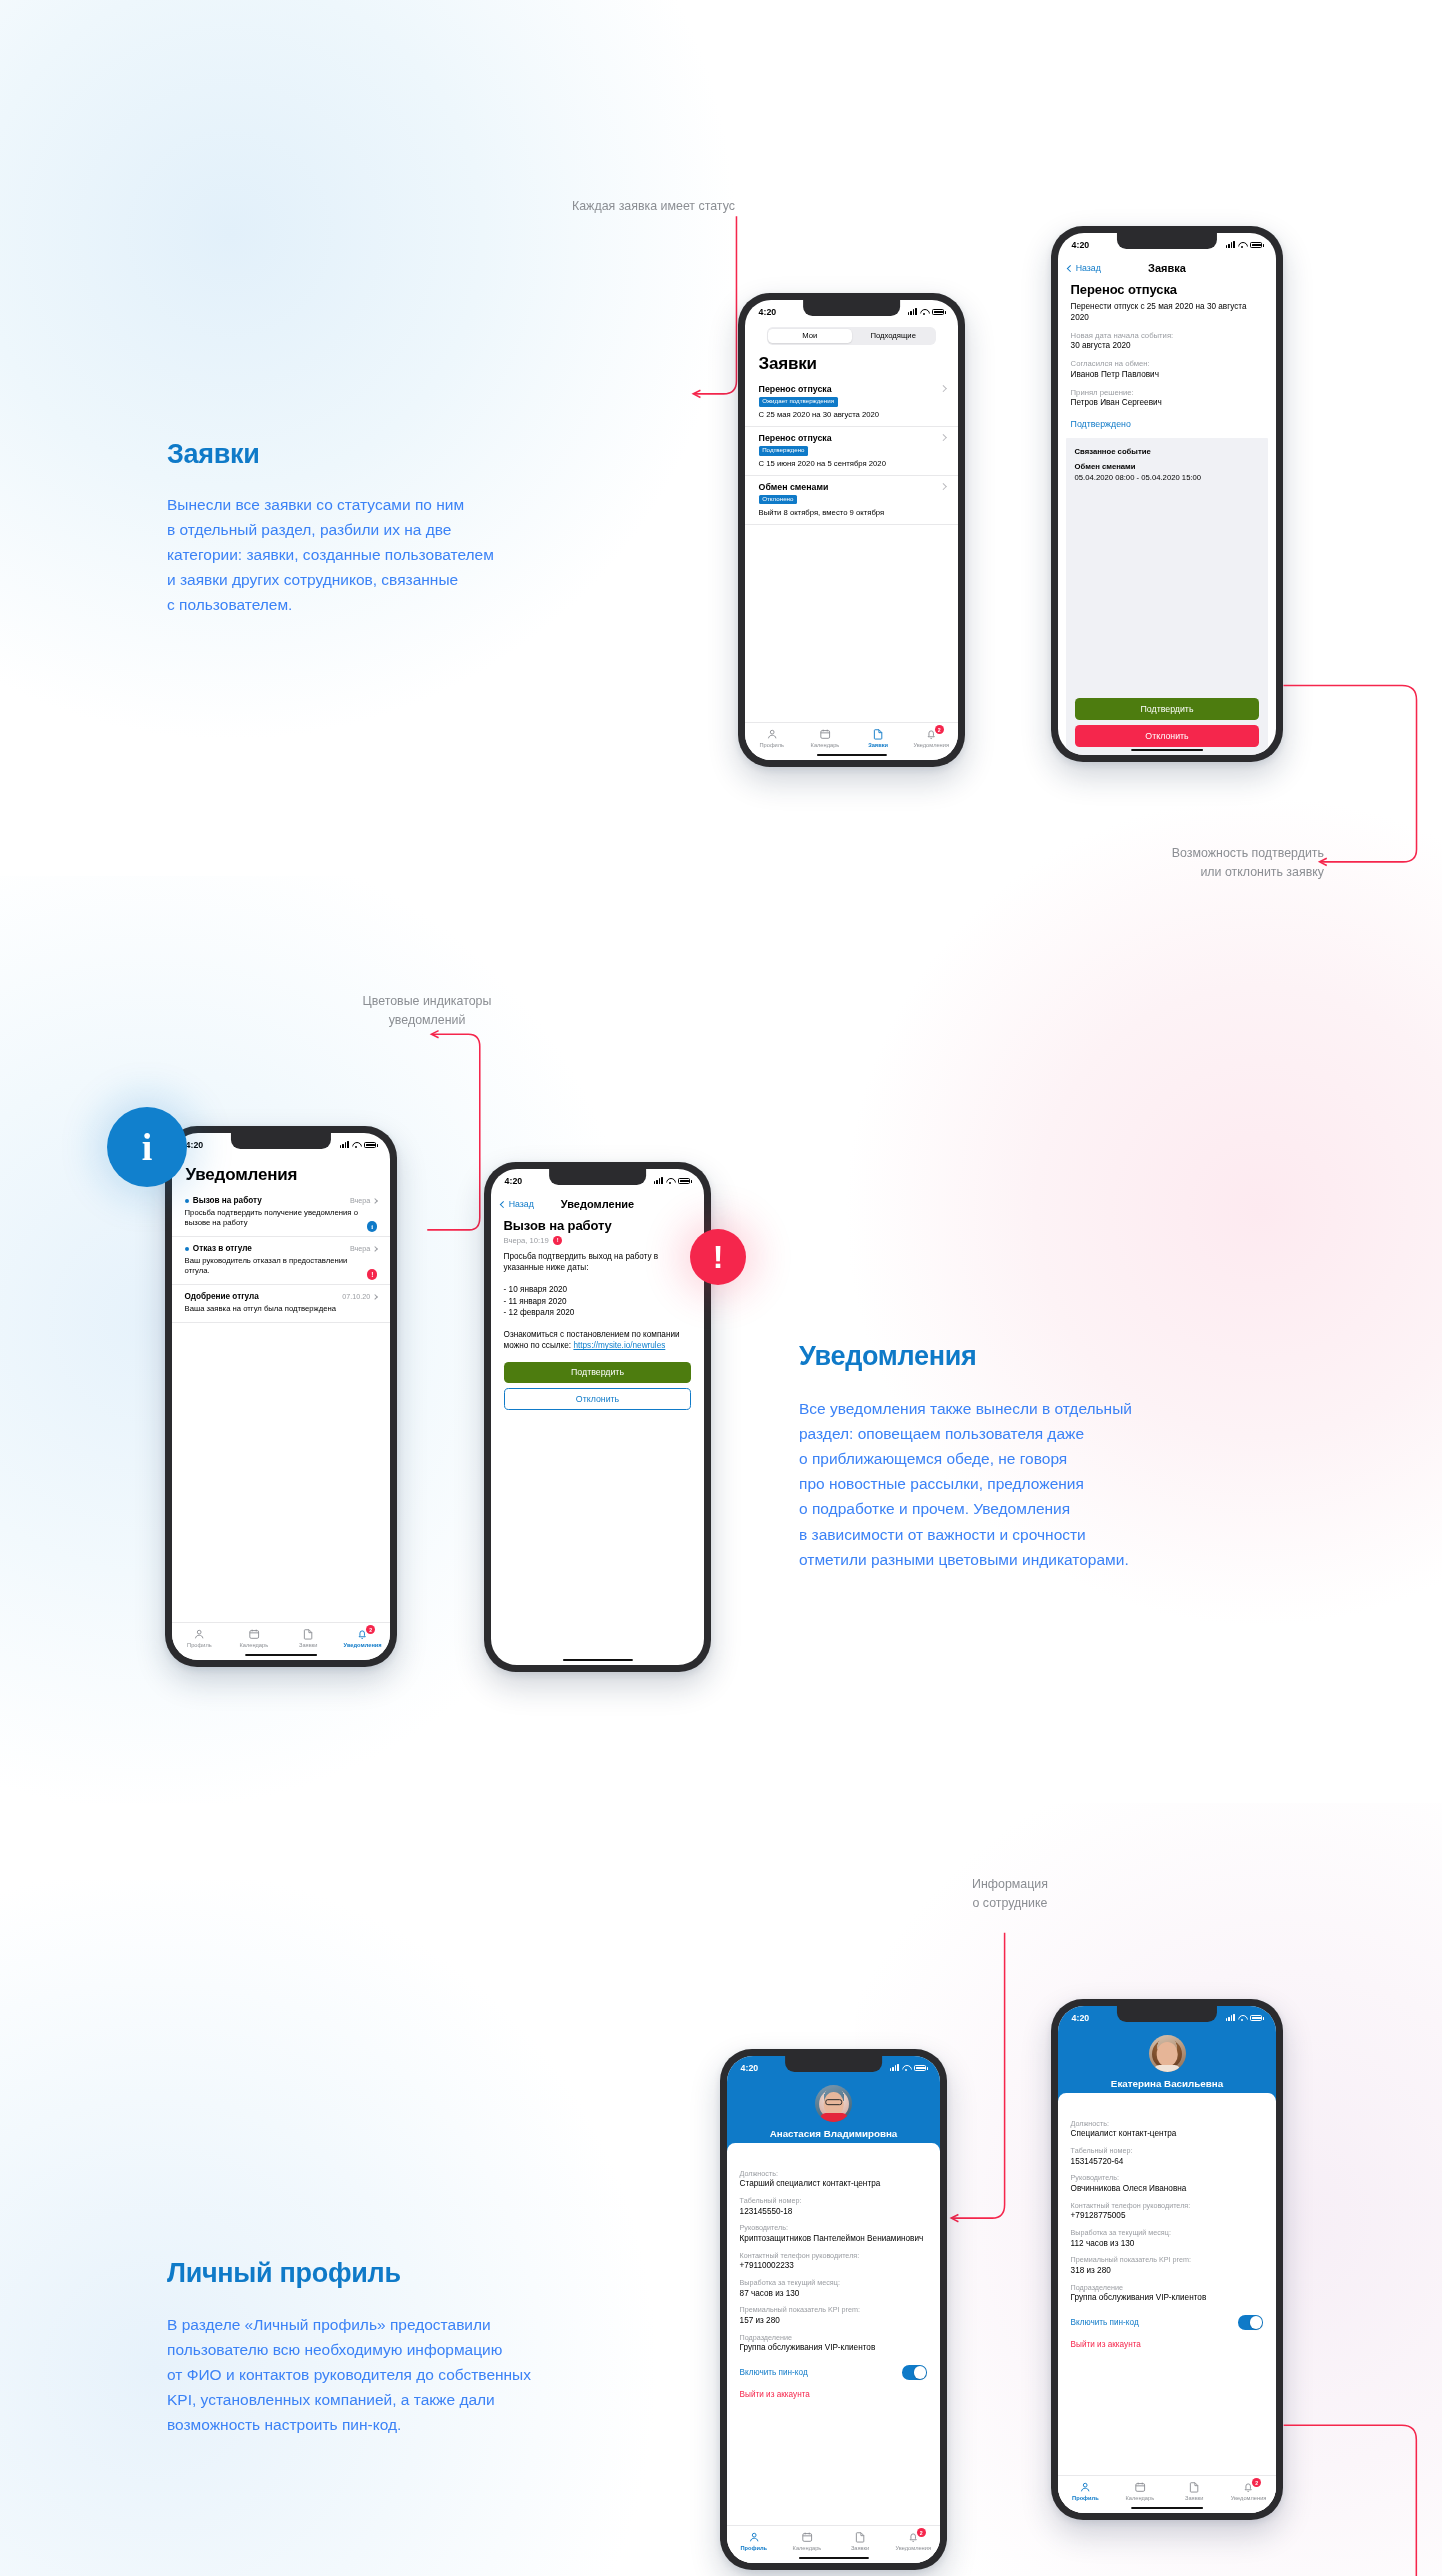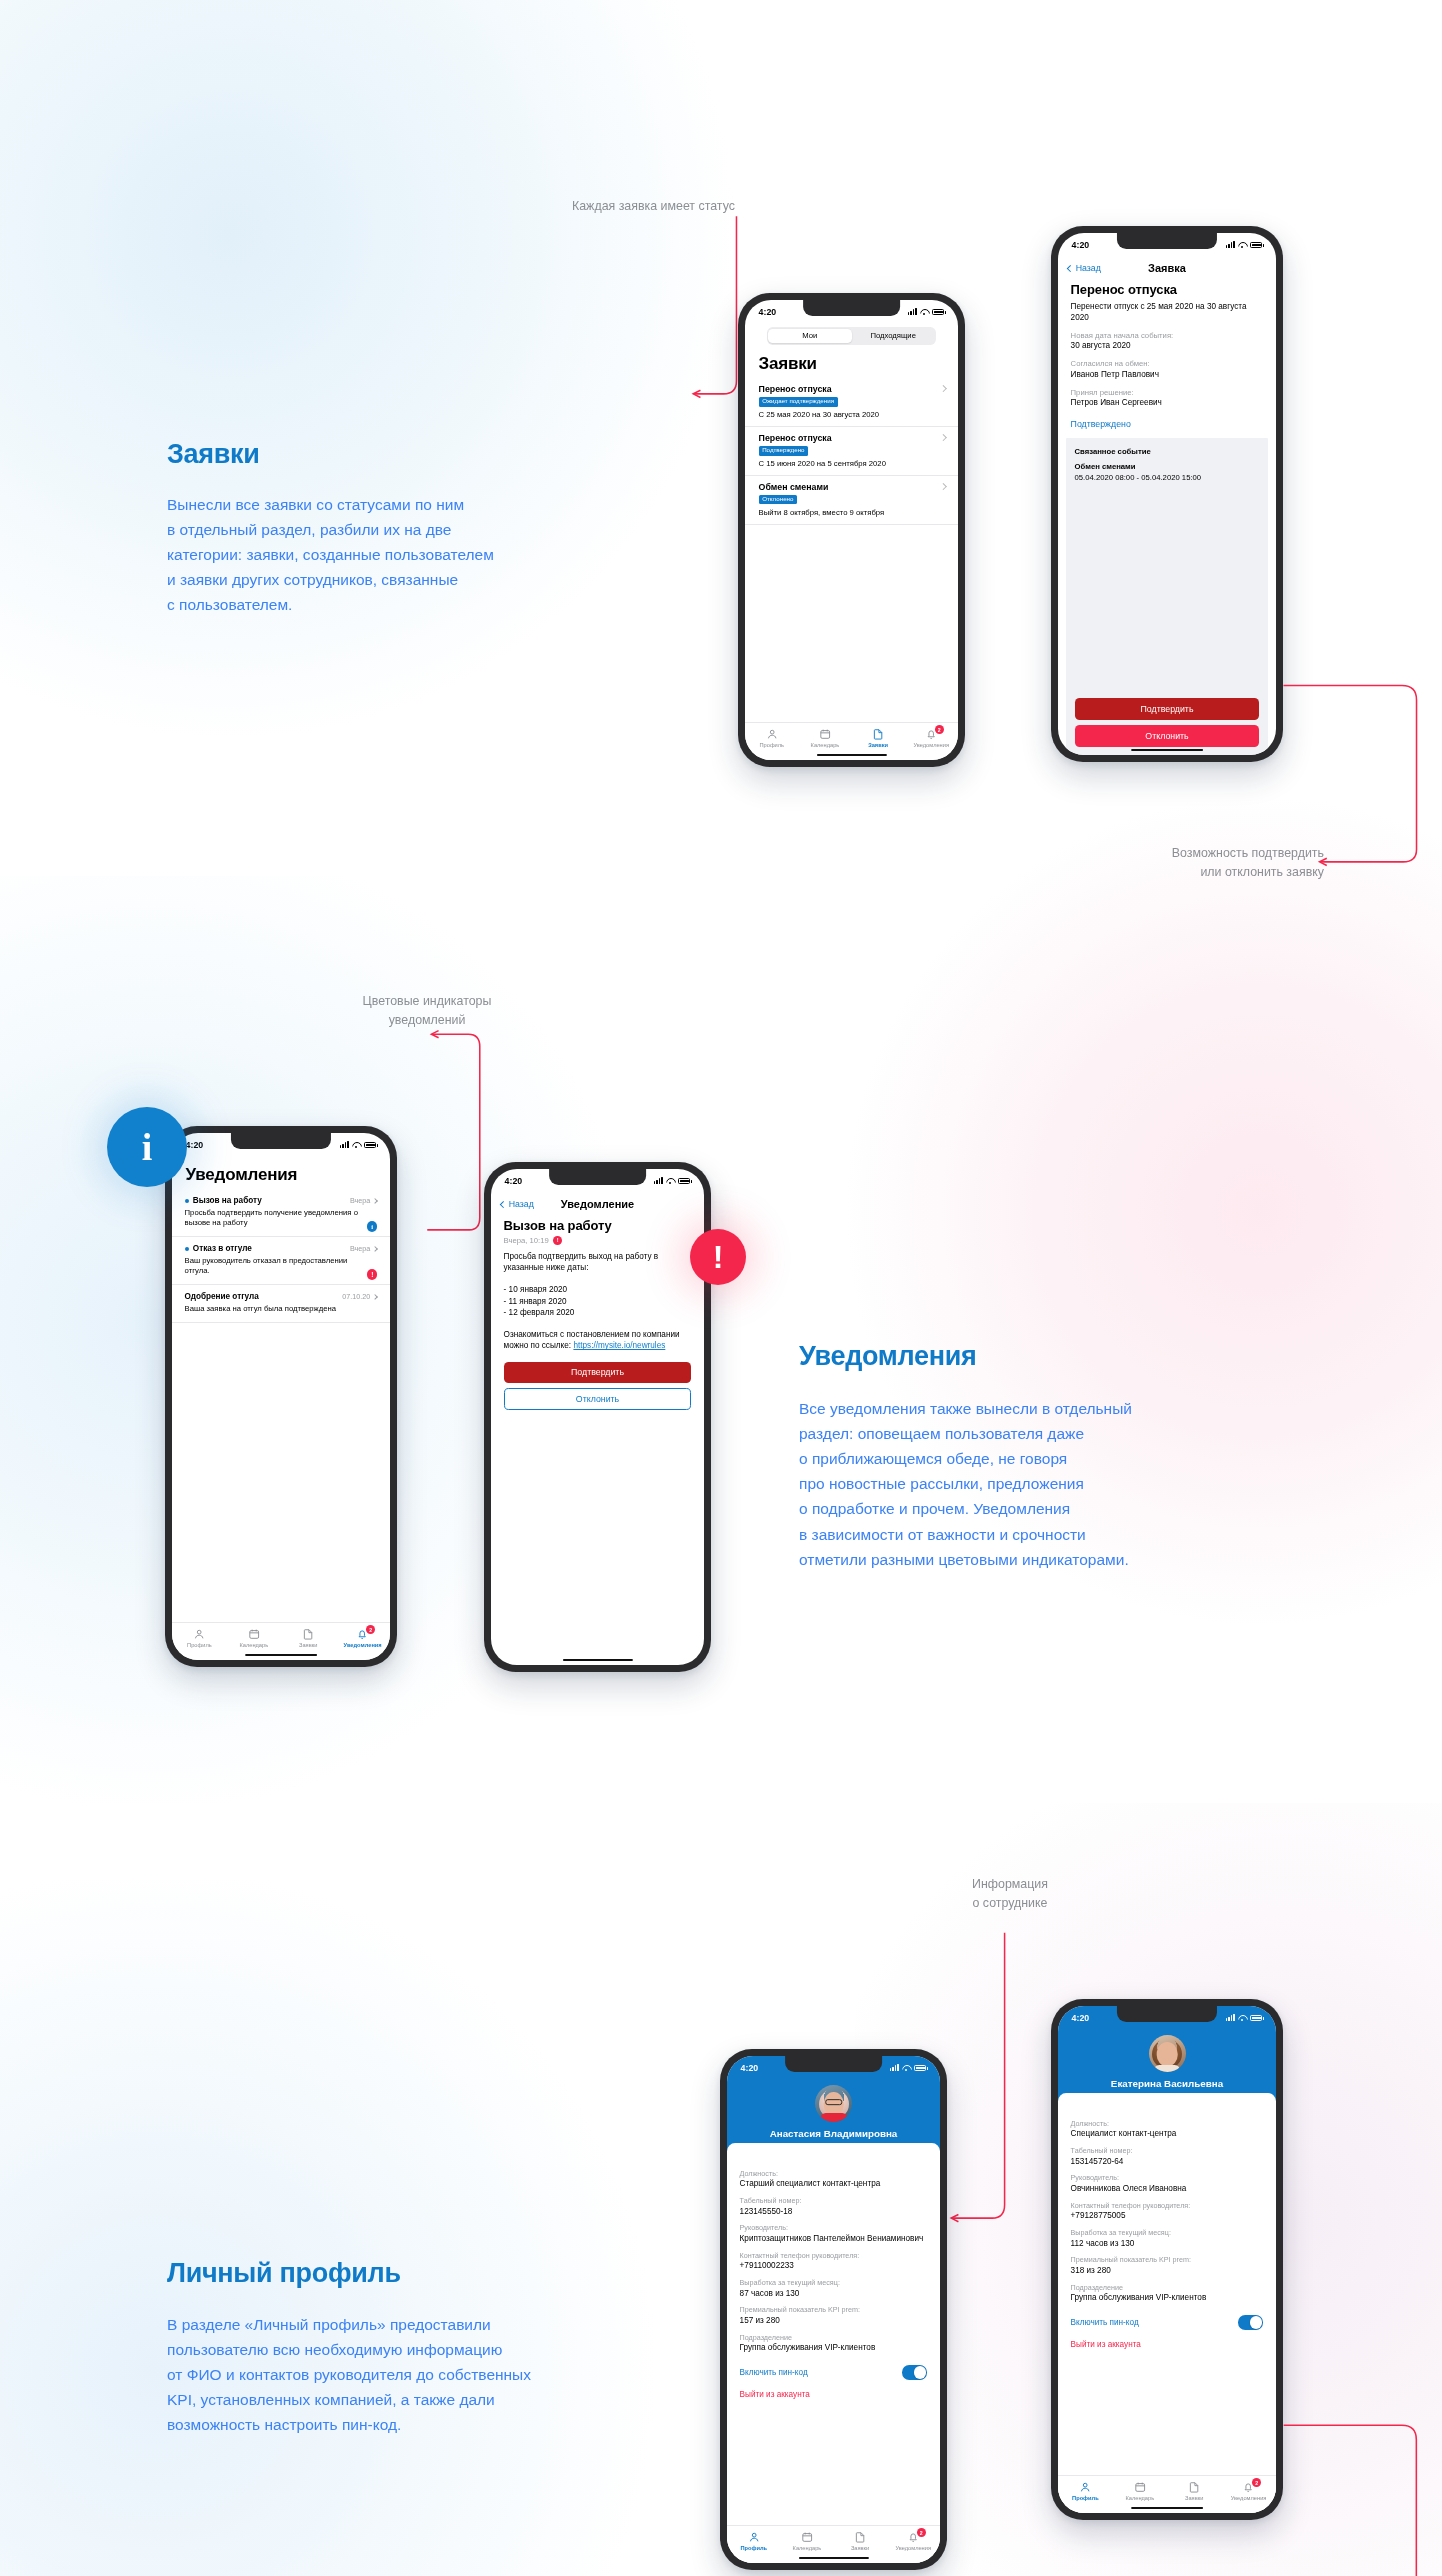--- a/index.html
+++ b/index.html
@@ -196,21 +196,21 @@
     padding:8.2px 8.2px 8.2px; flex:1; display:flex; flex-direction:column;
   }
   .panel-t { font-size:7.7px; font-weight:700; color:#000; }
   .panel-s1 { font-size:7.7px; font-weight:700; color:#000; margin-top:6.2px; }
   .panel-s2 { font-size:7.7px; color:#000; margin-top:2px; }
   .panel-spacer { flex:1; }
   .btn {
     height:21.6px; border-radius:4.6px; display:flex; align-items:center;
     justify-content:center; font-size:8.8px; color:#fff; margin-top:5.2px;
   }
-  .btn.primary { background:#b91c1c; }
+  .btn.primary { background:#4d7c0f; }
   .btn.danger  { background:#f5264c; }
   .btn.outline { background:#fff; color:#0f7ac8; border:0.8px solid #0f7ac8; }
 
   
   .notif-row { padding:7.2px 12.4px 8.2px; border-bottom:0.5px solid #e8e8ea; position:relative; }
   .notif-head { display:flex; align-items:center; }
   .dot { width:4.6px;height:4.6px;border-radius:50%;background:#0f7ac8;margin-right:3.6px;flex:none; }
   .notif-title { font-size:8.2px; font-weight:700; color:#000; }
   .notif-meta { margin-left:auto; display:flex; align-items:center; gap:3.1px; color:#9a9da2; font-size:7.2px; }
   .notif-meta .chv { width:4.1px;height:4.1px;border-right:1px solid #9a9da2;border-top:1px solid #9a9da2;transform:rotate(45deg);}

